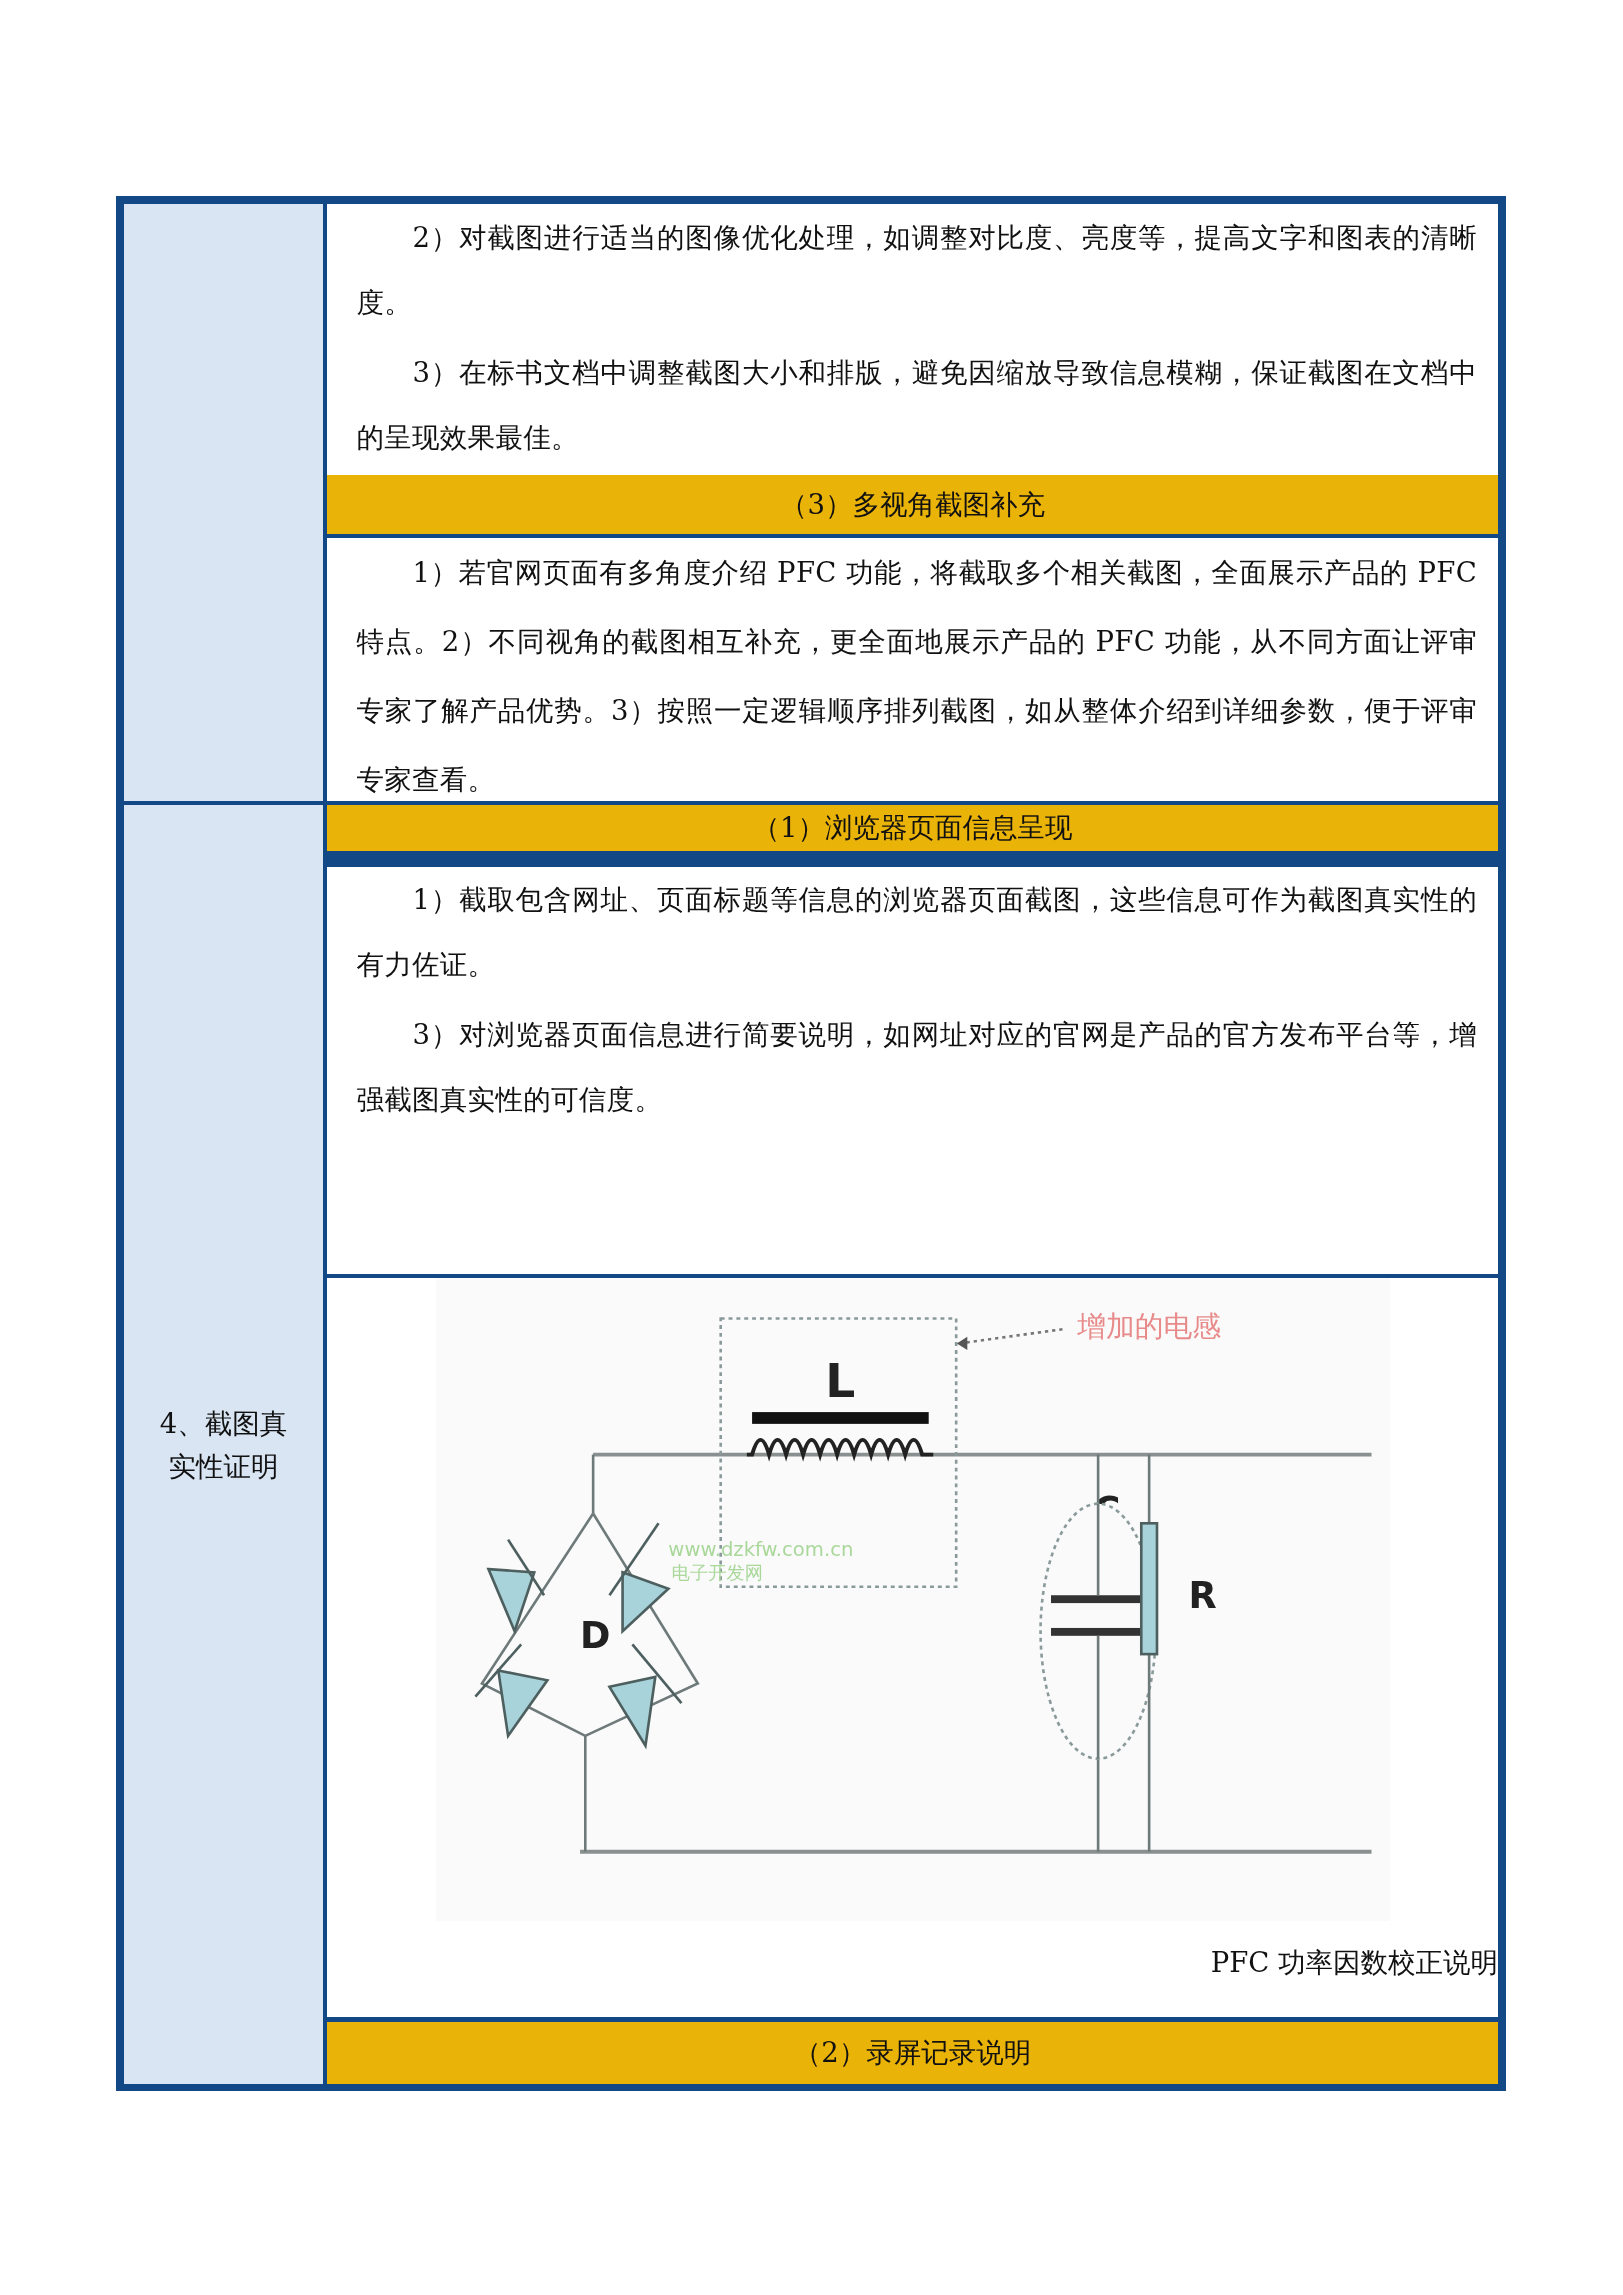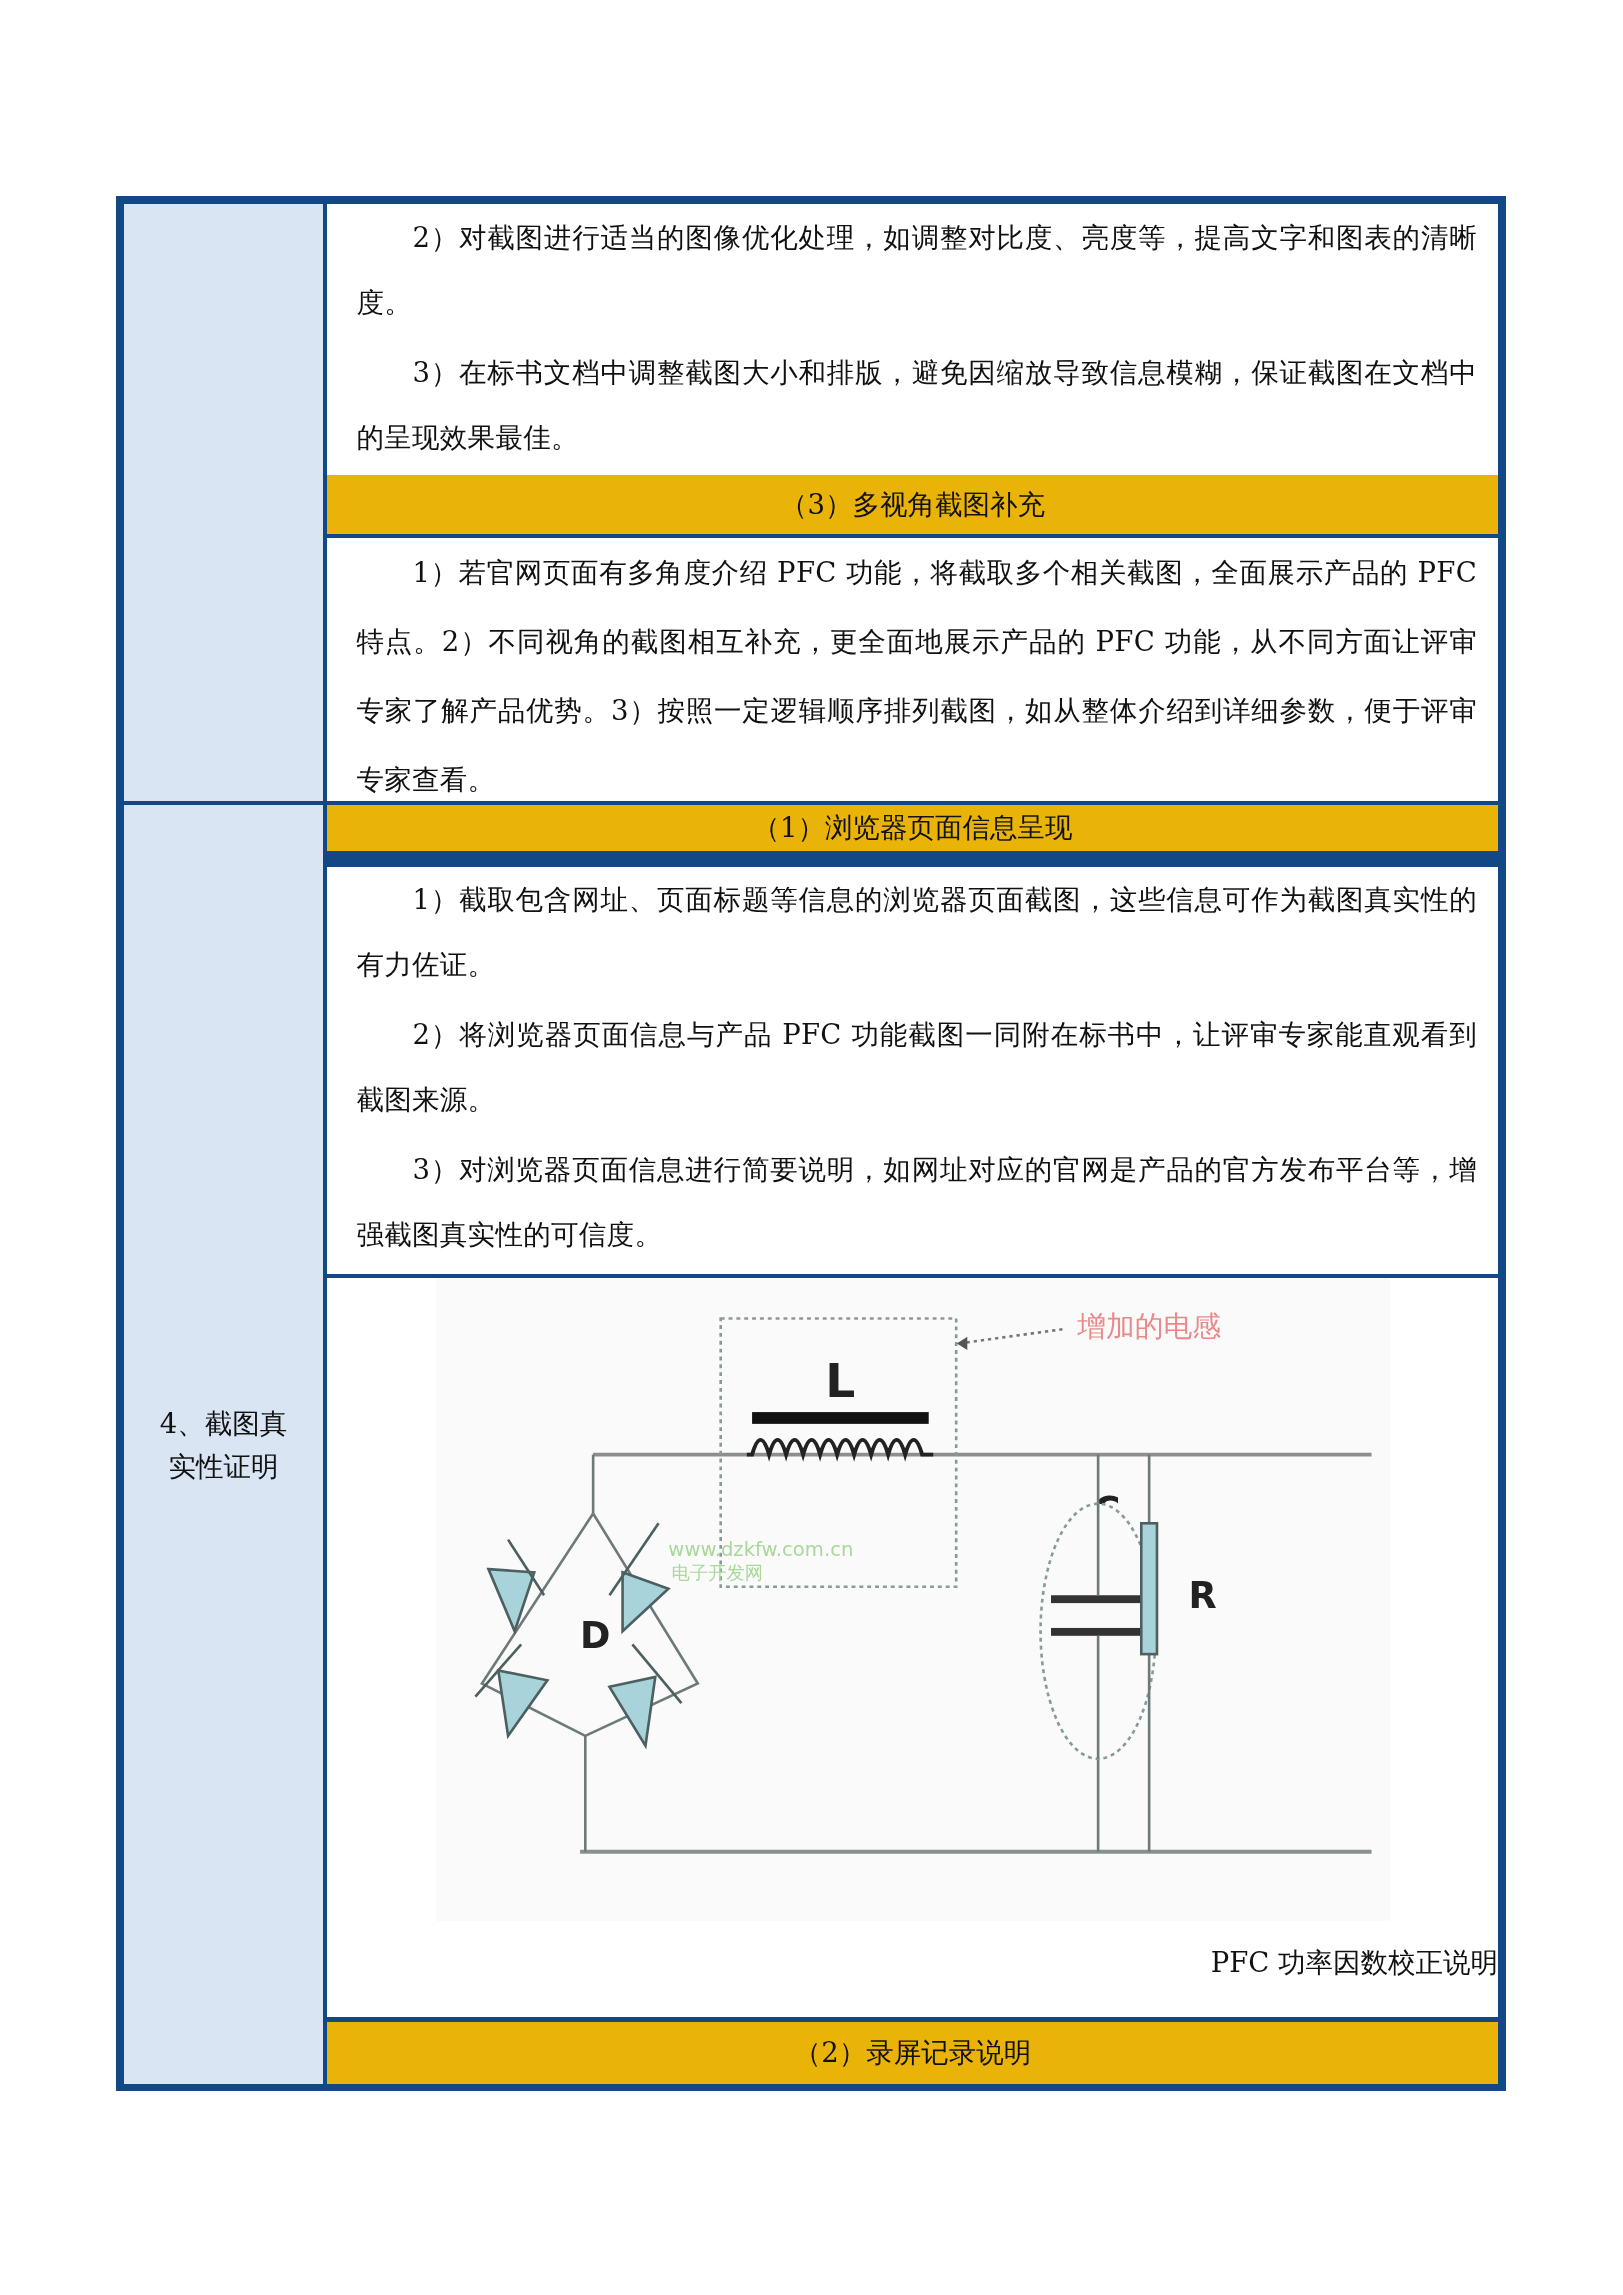--- a/index.html
+++ b/index.html
@@ -50,21 +50,20 @@
     </div>
   </div>
 
   <div class="hcell" style="top:609px;height:46px;">
     <span>（1）浏览器页面信息呈现</span>
   </div>
 
   <div class="rcell" style="top:671px;height:407px;">
     <div class="para-block" style="top:0px;">
       <p>1）截取包含网址、页面标题等信息的浏览器页面截图，这些信息可作为截图真实性的有力佐证。</p>
-      <p>2）将浏览器页面信息与产品 PFC 功能截图一同附在标书中，让评审专家能直观看到截图来源。</p>
       <p>3）对浏览器页面信息进行简要说明，如网址对应的官网是产品的官方发布平台等，增强截图真实性的可信度。</p>
     </div>
   </div>
 
   <div class="rcell" style="top:1082px;height:739px;">
     <div class="figure">
       <svg width="954" height="643" viewBox="0 0 1458 983" xmlns="http://www.w3.org/2000/svg">
         <rect x="0" y="0" width="1458" height="983" fill="#fafafa"></rect>
 
         <line x1="240" y1="270" x2="1430" y2="270" stroke="#8a8f8f" stroke-width="6"></line>

